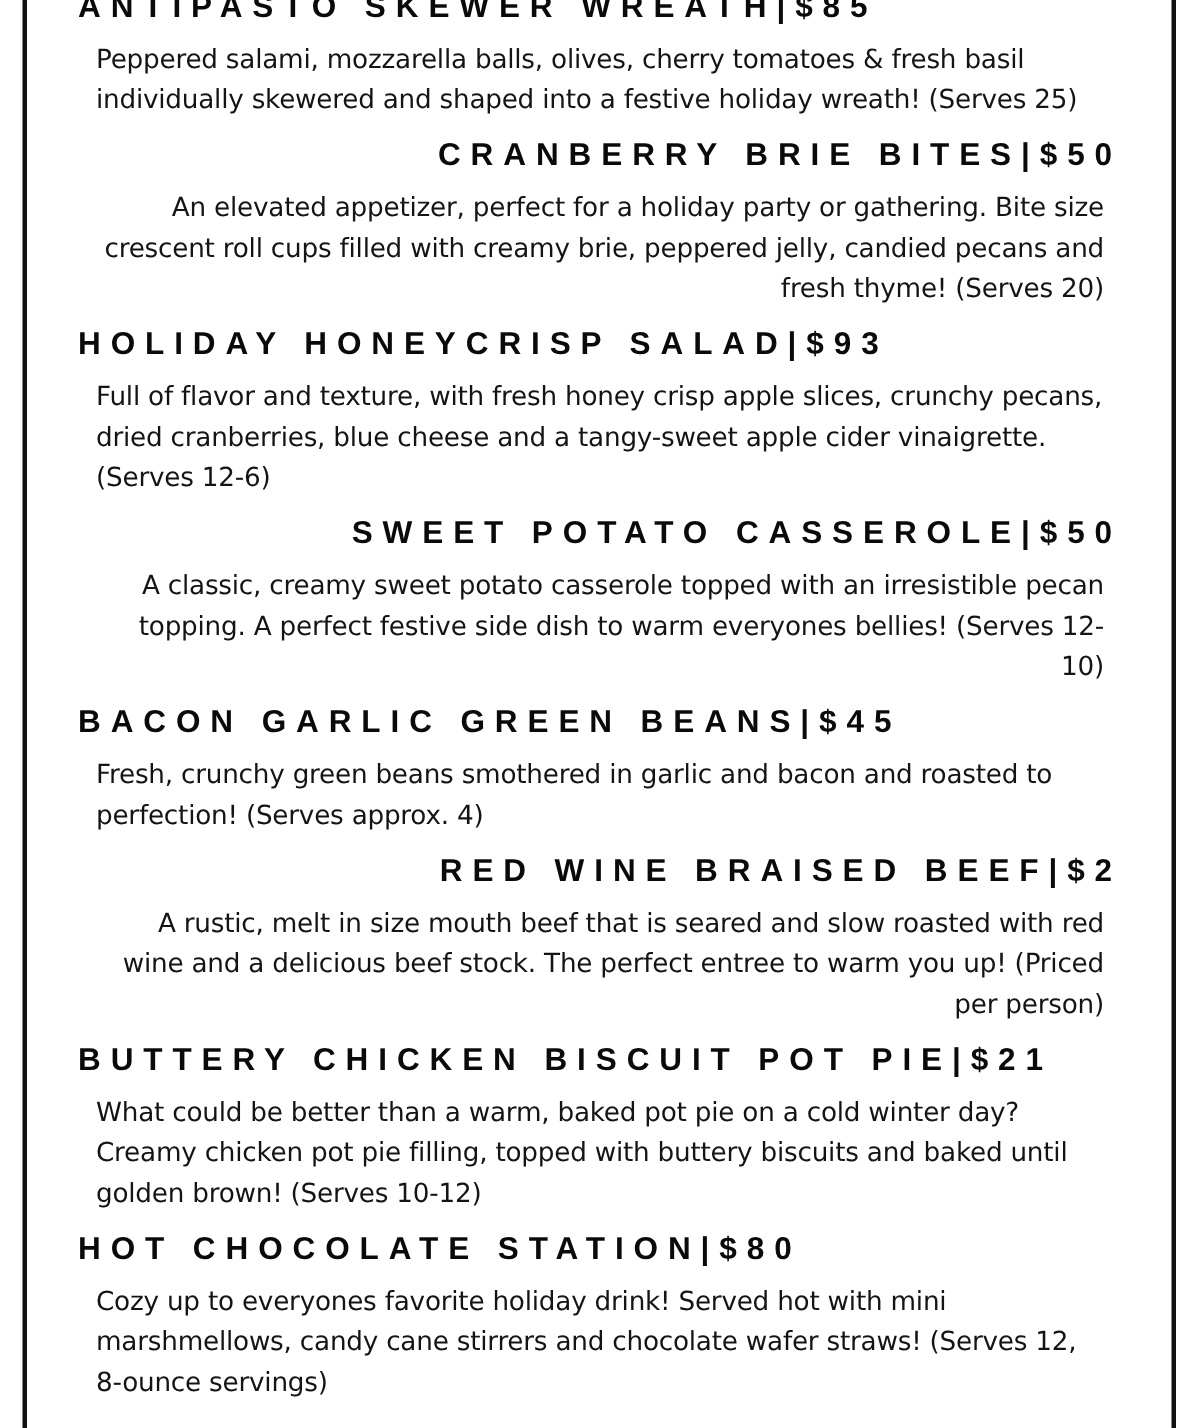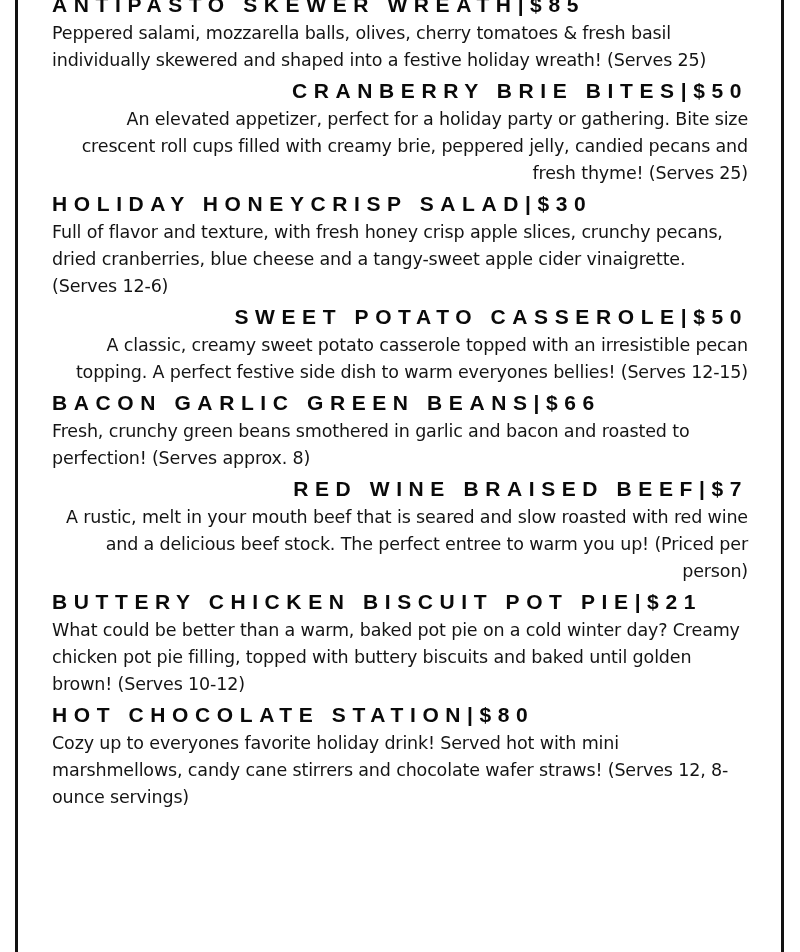--- a/index.html
+++ b/index.html
@@ -60,21 +60,21 @@
     color: #0a0a0a;
     white-space: normal;
   }
 
   .item-desc {
     font-family: "DejaVu Sans", sans-serif;
     font-size: 17.5px;
     font-weight: 400;
     letter-spacing: -0.15px;
     line-height: 27px;
-    margin: 0;
+    margin: 12px;
     padding: 0;
     color: #141414;
   }
 
   
   .align-left   { text-align: left; }
   .align-right  { text-align: right; }
 
   .align-left  .item-title,
   .align-left  .item-desc  { text-align: left; }
@@ -90,37 +90,37 @@
   <div class="rule rule-right" style="background: rgb(17, 17, 17);"></div>
 
   <div class="menu-body">
 
   <div class="menu-item align-left">
         <div class="item-title">ANTIPASTO SKEWER WREATH|$85</div>
         <div class="item-desc">Peppered salami, mozzarella balls, olives, cherry tomatoes &amp; fresh basil individually skewered and shaped into a festive holiday wreath! (Serves 25)</div>
       </div>
       <div class="menu-item align-right">
         <div class="item-title">CRANBERRY BRIE BITES|$50</div>
-        <div class="item-desc">An elevated appetizer, perfect for a holiday party or gathering. Bite size crescent roll cups filled with creamy brie, peppered jelly, candied pecans and fresh thyme! (Serves 25)</div>
+        <div class="item-desc">An elevated appetizer, perfect for a holiday party or gathering. Bite size crescent roll cups filled with creamy brie, peppered jelly, candied pecans and fresh thyme! (Serves 20)</div>
       </div>
       <div class="menu-item align-left">
-        <div class="item-title">HOLIDAY HONEYCRISP SALAD|$30</div>
+        <div class="item-title">HOLIDAY HONEYCRISP SALAD|$93</div>
         <div class="item-desc">Full of flavor and texture, with fresh honey crisp apple slices, crunchy pecans, dried cranberries, blue cheese and a tangy-sweet apple cider vinaigrette. (Serves 12-6)</div>
       </div>
       <div class="menu-item align-right">
         <div class="item-title">SWEET POTATO CASSEROLE|$50</div>
-        <div class="item-desc">A classic, creamy sweet potato casserole topped with an irresistible pecan topping. A perfect festive side dish to warm everyones bellies! (Serves 12-15)</div>
+        <div class="item-desc">A classic, creamy sweet potato casserole topped with an irresistible pecan topping. A perfect festive side dish to warm everyones bellies! (Serves 12-10)</div>
       </div>
       <div class="menu-item align-left">
-        <div class="item-title">BACON GARLIC GREEN BEANS|$66</div>
-        <div class="item-desc">Fresh, crunchy green beans smothered in garlic and bacon and roasted to perfection! (Serves approx. 8)</div>
+        <div class="item-title">BACON GARLIC GREEN BEANS|$45</div>
+        <div class="item-desc">Fresh, crunchy green beans smothered in garlic and bacon and roasted to perfection! (Serves approx. 4)</div>
       </div>
       <div class="menu-item align-right">
-        <div class="item-title">RED WINE BRAISED BEEF|$7</div>
-        <div class="item-desc">A rustic, melt in your mouth beef that is seared and slow roasted with red wine and a delicious beef stock. The perfect entree to warm you up! (Priced per person)</div>
+        <div class="item-title">RED WINE BRAISED BEEF|$2</div>
+        <div class="item-desc">A rustic, melt in size mouth beef that is seared and slow roasted with red wine and a delicious beef stock. The perfect entree to warm you up! (Priced per person)</div>
       </div>
       <div class="menu-item align-left">
         <div class="item-title">BUTTERY CHICKEN BISCUIT POT PIE|$21</div>
         <div class="item-desc">What could be better than a warm, baked pot pie on a cold winter day? Creamy chicken pot pie filling, topped with buttery biscuits and baked until golden brown! (Serves 10-12)</div>
       </div>
       <div class="menu-item align-left">
         <div class="item-title">HOT CHOCOLATE STATION|$80</div>
         <div class="item-desc">Cozy up to everyones favorite holiday drink! Served hot with mini marshmellows, candy cane stirrers and chocolate wafer straws! (Serves 12, 8-ounce servings)</div>
       </div>
     </div>

